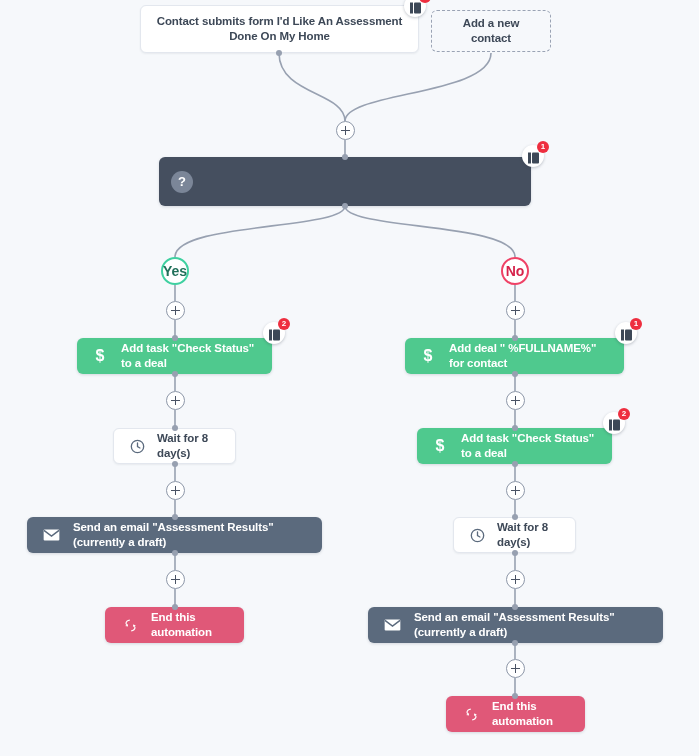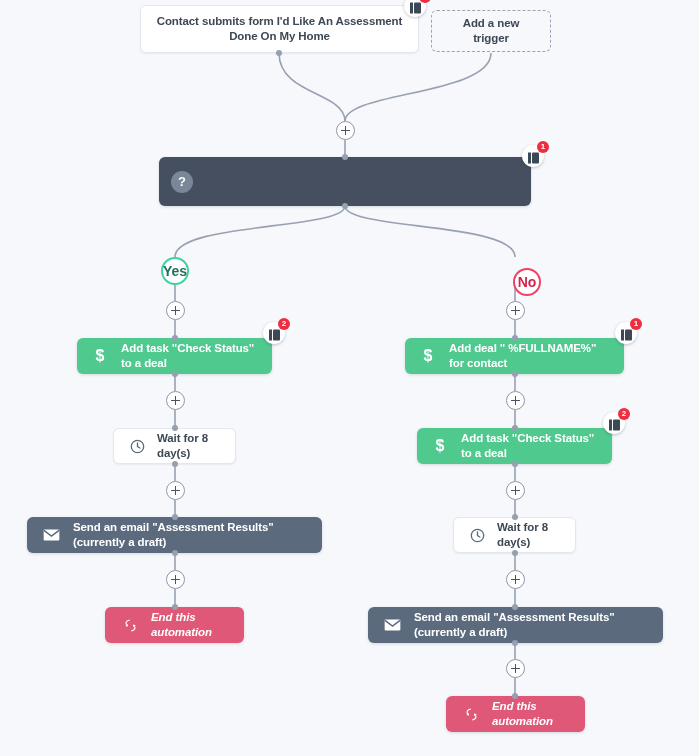--- a/index.html
+++ b/index.html
@@ -118,21 +118,21 @@
   .action-wait .label { color: #3d4857; }
   .action-wait .ico { margin-right: 12px; color: #5b6a7d; }
 
   
   .action-end {
     background: #e05878;
     padding: 0 18px;
     height: 36px;
     box-shadow: 0 1px 3px rgba(40,50,70,.16);
   }
-  .action-end .label { color: #ffffff; font-style: italic; }
+  .action-end .label { color: #ffffff; }
   .action-end .ico { margin-right: 13px; color: #ffffff; }
 
   
   .plus {
     position: absolute;
     width: 19px;
     height: 19px;
     border-radius: 50%;
     background: #ffffff;
     border: 1.4px solid #8d97a8;
@@ -263,21 +263,21 @@
     <span class="note-glyph">
       <svg viewBox="0 0 11 12" width="11" height="12" xmlns="http://www.w3.org/2000/svg">
         <rect x="0" y="0.5" width="3" height="11" fill="#3d4857"></rect>
         <rect x="4" y="0.5" width="7" height="11" rx="1" fill="#3d4857"></rect>
       </svg>
     </span>
     <span class="count">1</span>
   </div>
 
   <div class="node add-trigger" style="left:431px; top:10px; width:120px; height:42px;">
-    <span class="label">Add a new trigger</span>
+    <span class="label">Add a new contact</span>
   </div>
 
   <div class="plus" style="left:336px; top:121px;"></div>
 
   <div class="node condition" style="left:159px; top:157px; width:372px; height:49px;">
     <span class="ico">?</span>
   </div>
   <div class="anchor" style="left:342px; top:154px;"></div>
   <div class="anchor" style="left:342px; top:203px;"></div>
 
@@ -287,21 +287,21 @@
         <rect x="0" y="0.5" width="3" height="11" fill="#3d4857"></rect>
         <rect x="4" y="0.5" width="7" height="11" rx="1" fill="#3d4857"></rect>
       </svg>
     </span>
     <span class="count">1</span>
   </div>
 
   <div class="branch-pill branch-yes" style="left:161px; top:257px;">
     <span>Yes</span>
   </div>
-  <div class="branch-pill branch-no" style="left:501px; top:268px;margin-left:12px;">
+  <div class="branch-pill branch-no" style="left:501px; top:257px;">
     <span>No</span>
   </div>
 
   <div class="plus" style="left:166px; top:301px;"></div>
 
   <div class="node action-green" style="left:77px; top:338px; width:195px;">
     <span class="ico">
       <svg viewBox="0 0 14 18" width="14" height="18" xmlns="http://www.w3.org/2000/svg">
         <text x="7" y="14" font-family="Liberation Sans, sans-serif" font-size="16" font-weight="bold" fill="#ffffff" text-anchor="middle">$</text>
       </svg>

